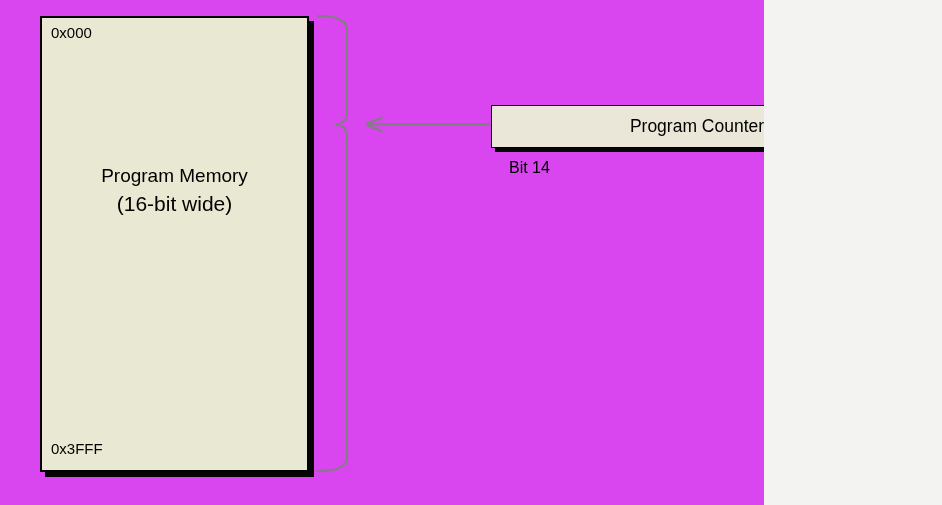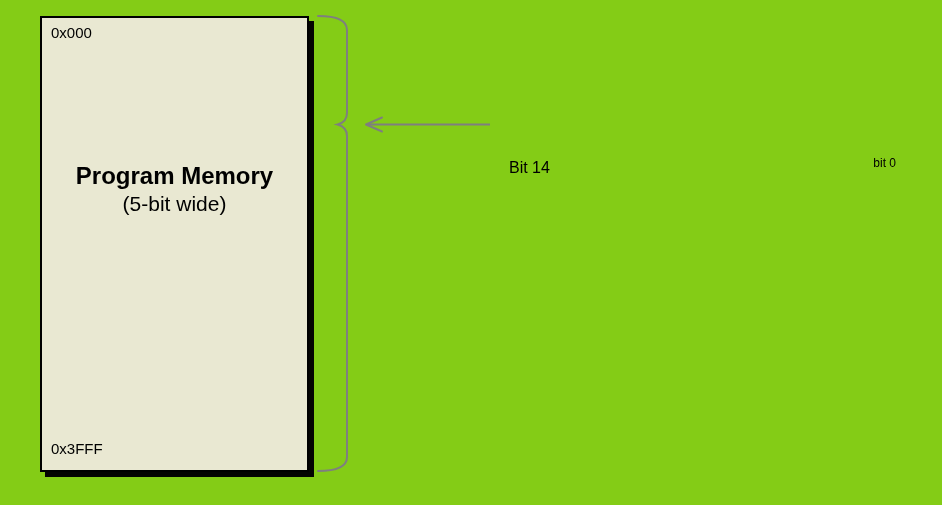--- a/index.html
+++ b/index.html
@@ -3,23 +3,23 @@
 <meta charset="utf-8">
 <style>
   html, body {
     margin: 0;
     padding: 0;
     background: #f3f3f2;
     font-family: "Liberation Sans", sans-serif;
   }
   .canvas {
     position: relative;
-    width: 942px;
+    width: 764px;
     height: 505px;
-    background: #84cc16;
+    background: #d946ef;
     overflow: hidden;
   }
 
   
   .memory-box {
     position: absolute;
     left: 40px;
     top: 16px;
     width: 269px;
     height: 456px;
@@ -44,22 +44,22 @@
   }
   .memory-titles {
     position: absolute;
     left: 0;
     right: 0;
     top: 144px;
     text-align: center;
     color: #000;
   }
   .memory-title {
-    font-size: 24px;
-    font-weight: bold;
+    font-size: 19px;
+    font-weight: normal;
     line-height: 28px;
   }
   .memory-subtitle {
     font-size: 21px;
     line-height: 27px;
   }
 
   
   .connector-svg {
     position: absolute;
@@ -131,28 +131,31 @@
 </style>
 </head>
 <body>
 
 <div class="canvas">
 
   <div class="memory-box">
     <span class="memory-addr-top">0x000</span>
     <div class="memory-titles">
       <div class="memory-title">Program Memory</div>
-      <div class="memory-subtitle">(5-bit wide)</div>
+      <div class="memory-subtitle">(16-bit wide)</div>
     </div>
     <span class="memory-addr-bottom">0x3FFF</span>
   </div>
 
   <svg class="connector-svg" viewBox="0 0 942 505">
     <path d="M318,16 Q347,16 347,30 L347,113 Q347,122 337.5,124.5 Q347,127 347,136 L347,457 Q347,471 318,471" fill="none" stroke="#7f7f7f" stroke-width="2" stroke-linecap="round"></path>
     <path d="M367,124.5 L490,124.5" fill="none" stroke="#7f7f7f" stroke-width="2"></path>
     <path d="M382,117.5 L366,124.5 L382,131.5" fill="none" stroke="#7f7f7f" stroke-width="2" stroke-linecap="round" stroke-linejoin="round"></path>
   </svg>
 
+  <div class="pc-box">
+    <span class="pc-label">Program Counter</span>
+  </div>
   <span class="bit-msb">Bit 14</span>
   <span class="bit-lsb">bit 0</span>
 
 
 </div>
 
 </body></html>

